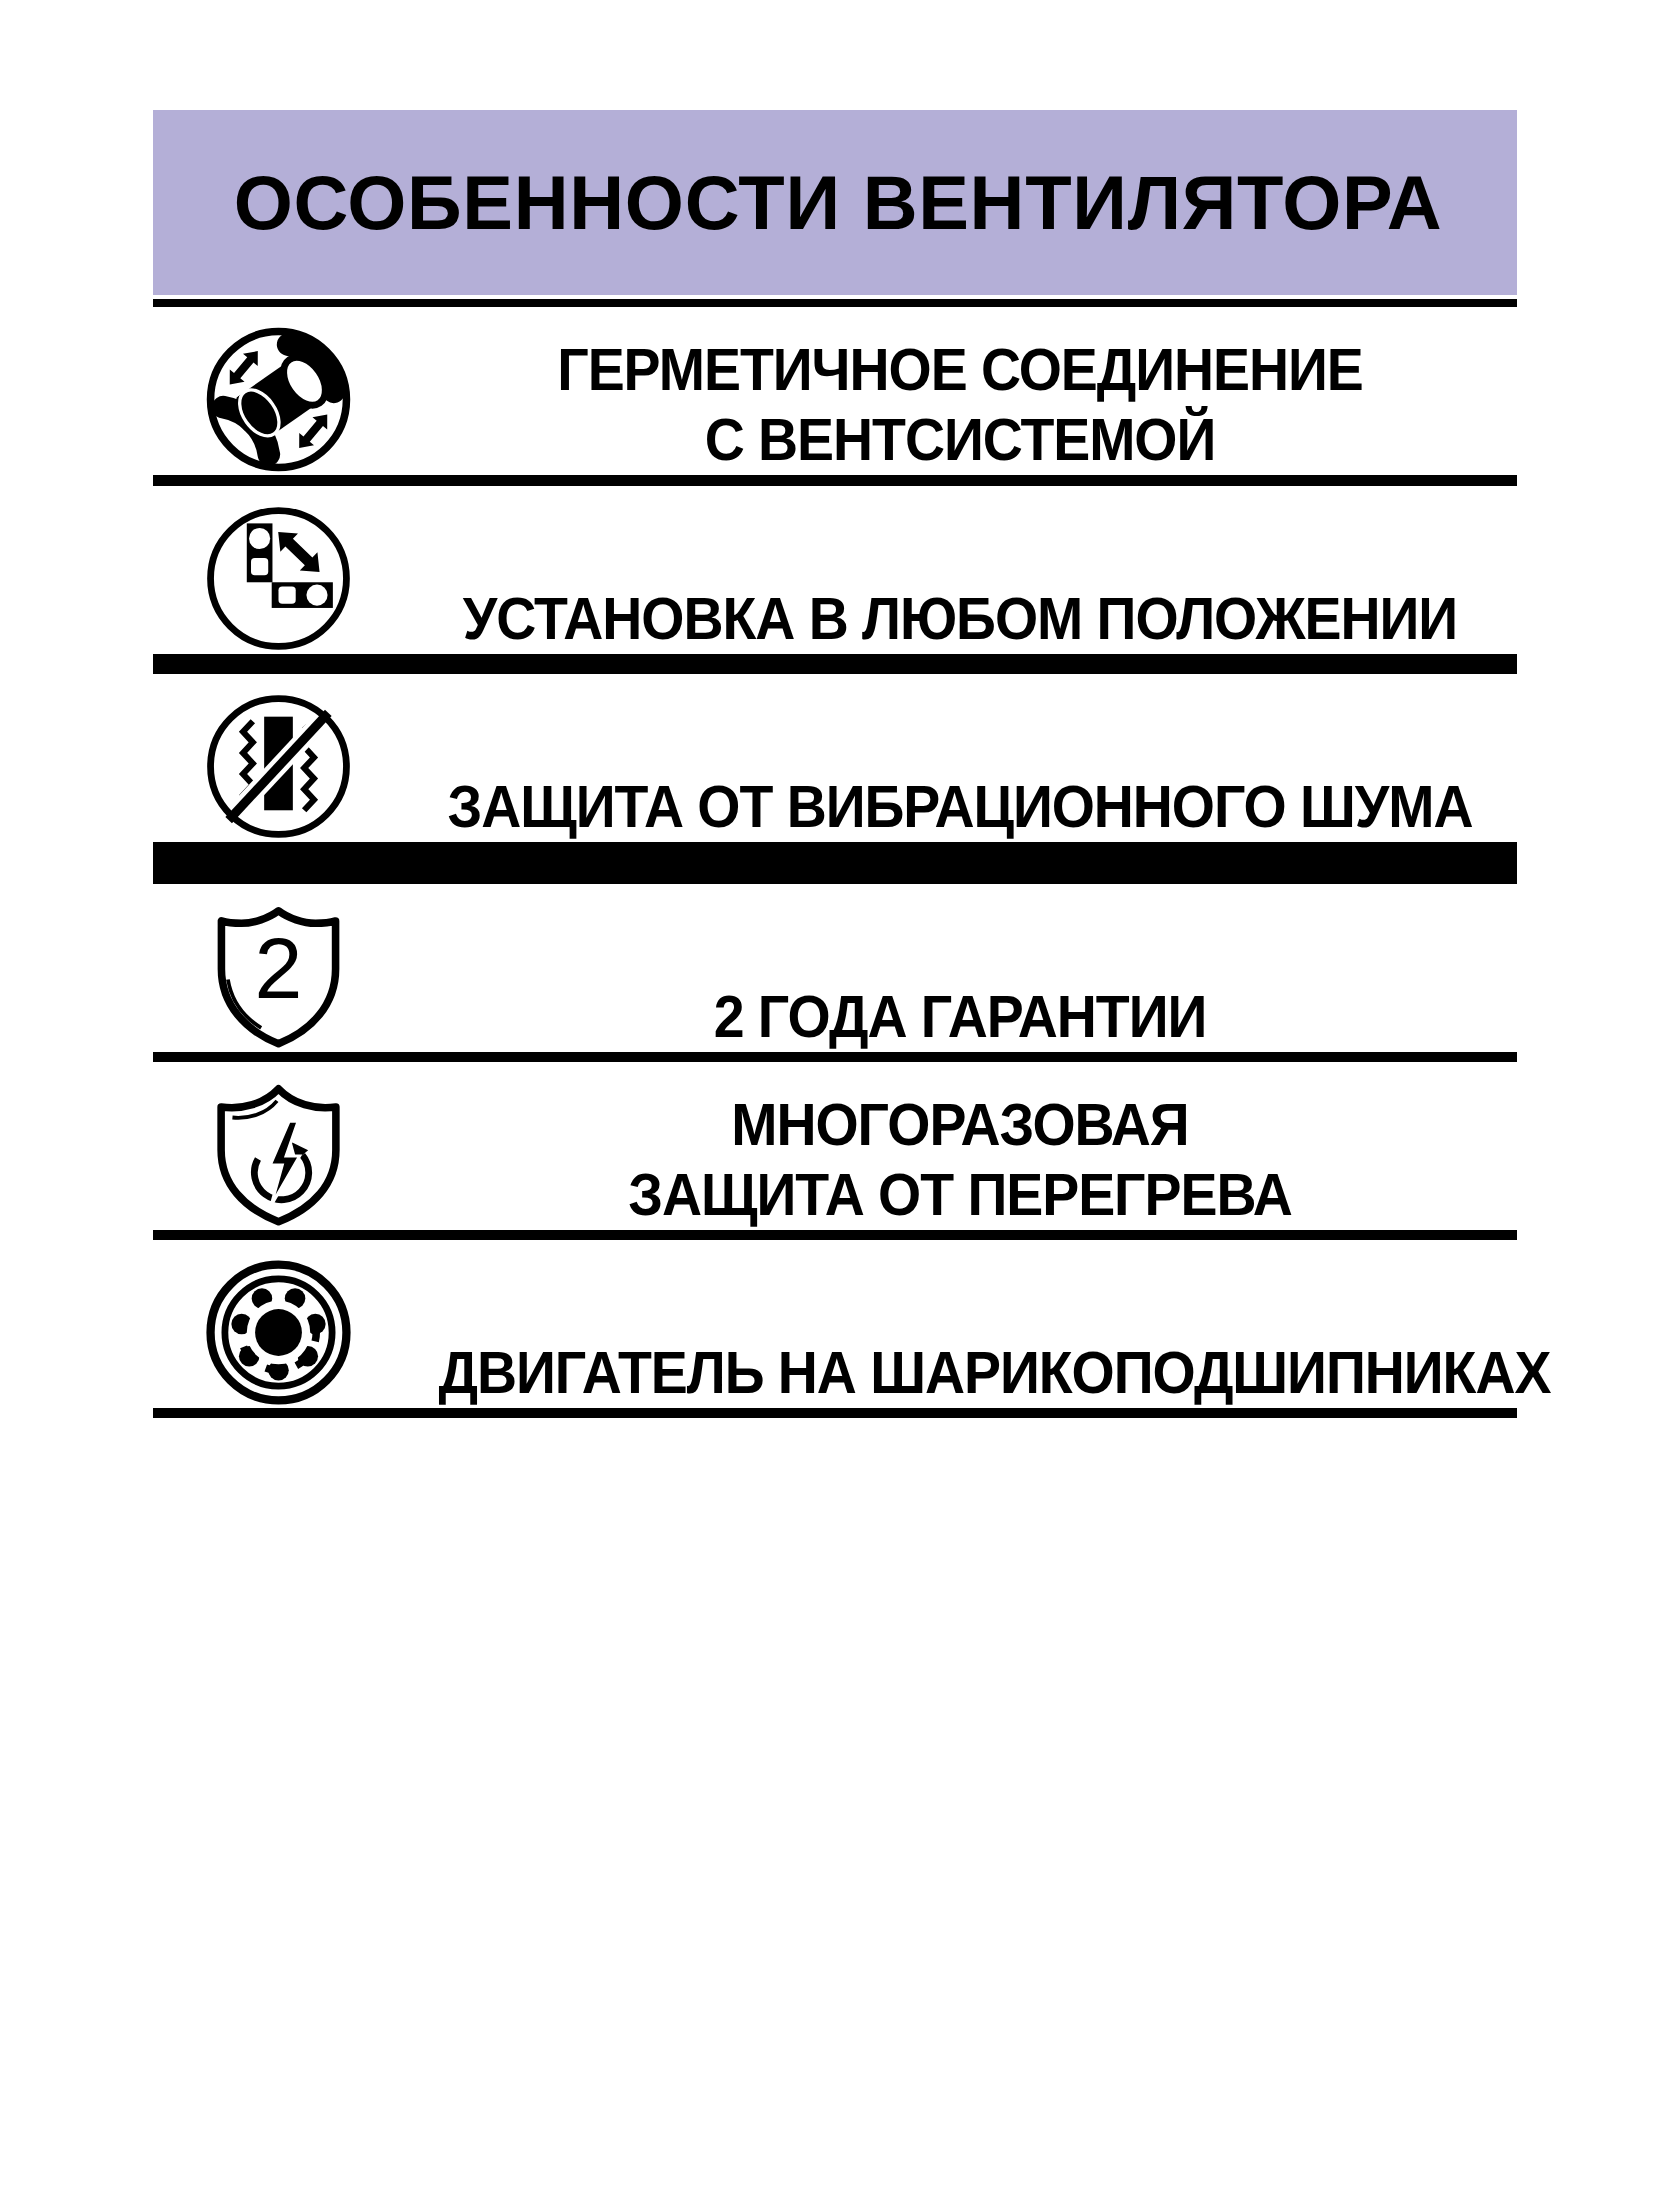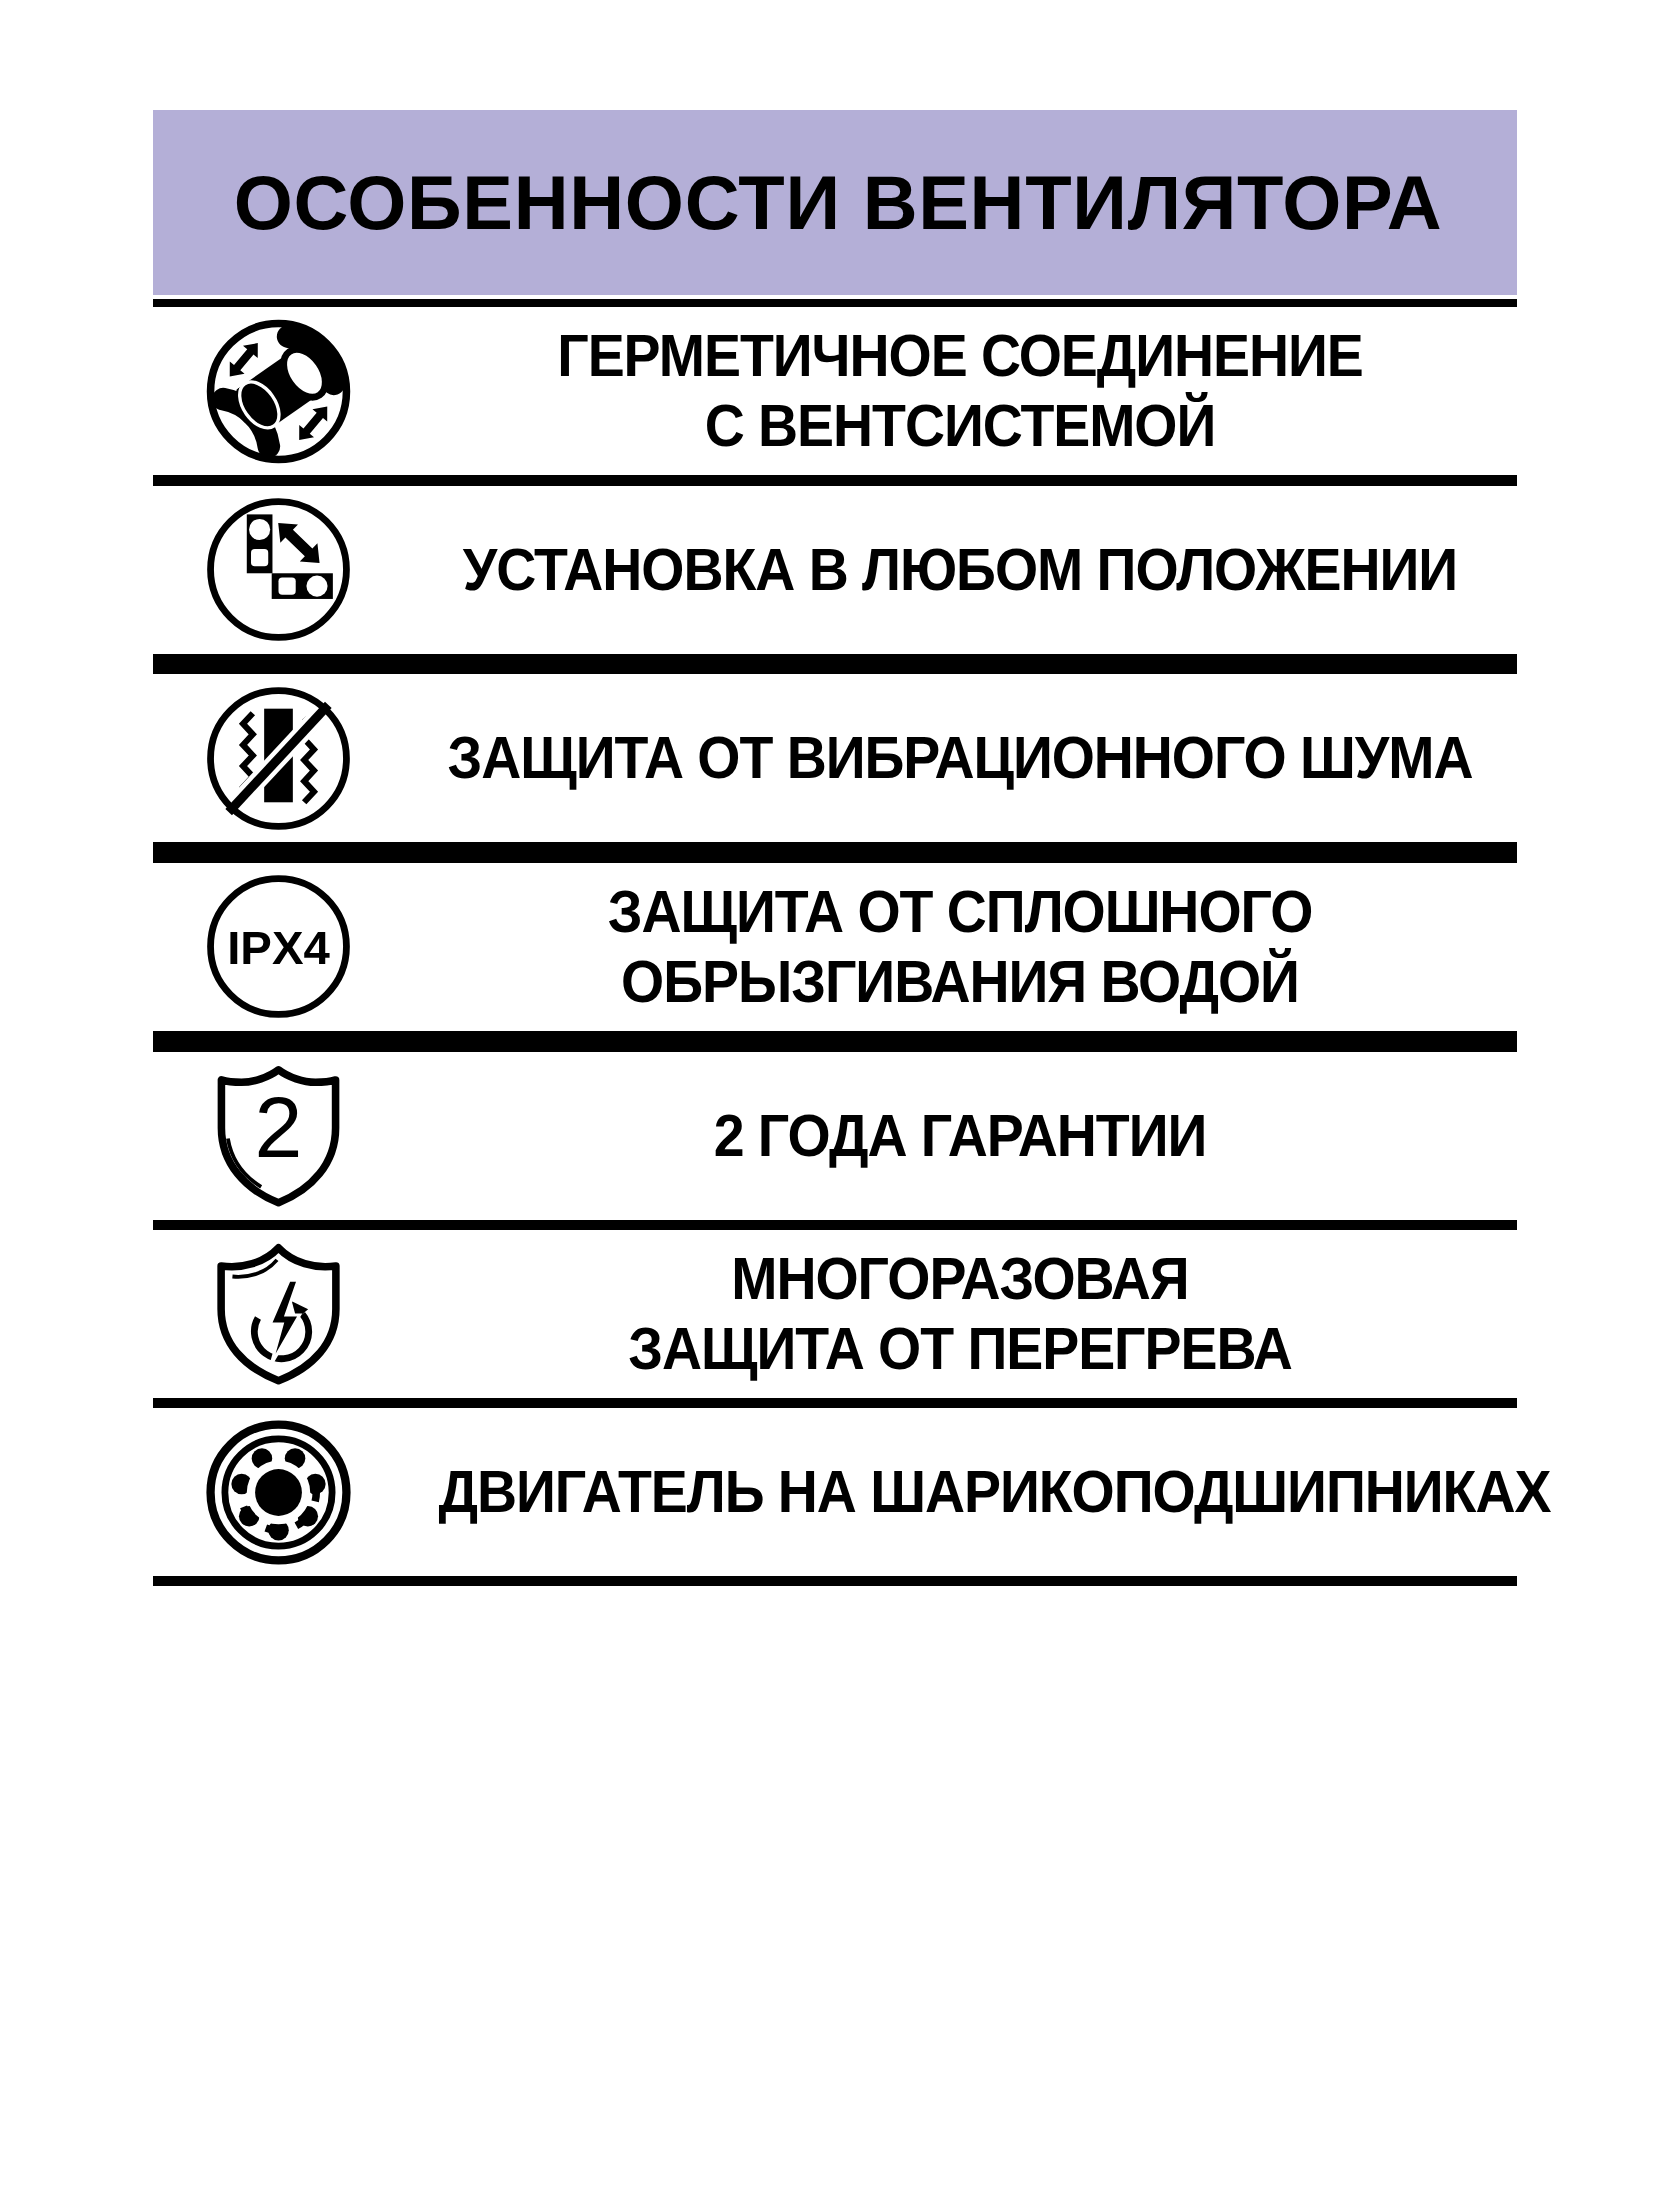--- a/index.html
+++ b/index.html
@@ -20,21 +20,21 @@
   }
   .title {
     margin:0;
     font-size:76px; font-weight:bold; letter-spacing:0.7px;
     white-space:nowrap;
   }
   .divider { height:10.3px; background:#000; }
   .divider-top { height:8.8px; margin-top:3.7px; }
   .row {
     height:168px;
-    display:flex; align-items:center;
+    display:flex; align-items:flex-end;
   }
   .icon-cell {
     flex:0 0 250px;
     display:flex; align-items:center; justify-content:center;
   }
   .icon { display:block; width:151px; height:151px; }
   .icon svg { display:block; width:151px; height:151px; }
   .feature-text {
     flex:1;
     text-align:center;
@@ -118,34 +118,20 @@
       <line x1="17" y1="85.5" x2="83" y2="14.5" stroke="#000" stroke-width="6"></line>
     </svg>
             </span>
     </div>
     <div class="feature-text">
             <div>ЗАЩИТА ОТ ВИБРАЦИОННОГО ШУМА</div>
           </div>
   </div>
 <div class="divider"></div>
 <div class="divider"></div>
-  <div class="row">
-    <div class="icon-cell">
-      <span class="icon">
-    <svg viewBox="0 0 100 100">
-      <circle cx="50" cy="50" r="45" fill="none" stroke="#000" stroke-width="4.5"></circle>
-      <text class="svg-label" x="50" y="61.5" text-anchor="middle" font-size="31" font-weight="600" textLength="68" lengthAdjust="spacingAndGlyphs" fill="#000">IPX4</text>
-    </svg>
-            </span>
-    </div>
-    <div class="feature-text">
-            <div>ЗАЩИТА ОТ СПЛОШНОГО</div>
-            <div>ОБРЫЗГИВАНИЯ ВОДОЙ</div>
-          </div>
-  </div>
 <div class="divider"></div>
 <div class="divider"></div>
   <div class="row">
     <div class="icon-cell">
       <span class="icon">
     <svg viewBox="0 0 100 100">
       <path d="M50,6.5 C43.5,11.5 33.5,14.8 25.5,14.8 C20.5,14.8 15.8,14.3 12.2,13.2 L12.2,45 C12.2,68.5 28,85.8 50,94.5 C72,85.8 87.8,68.5 87.8,45 L87.8,13.2 C84.2,14.3 79.5,14.8 74.5,14.8 C66.5,14.8 56.5,11.5 50,6.5 Z" fill="#fff" stroke="#000" stroke-width="5" stroke-linejoin="round"></path>
       <path d="M16.5,52 C19,67 28,77.5 38.5,84" fill="none" stroke="#000" stroke-width="2.5"></path>
       <text class="svg-label" x="50" y="64" text-anchor="middle" font-size="57" font-weight="500" fill="#000">2</text>
     </svg>

